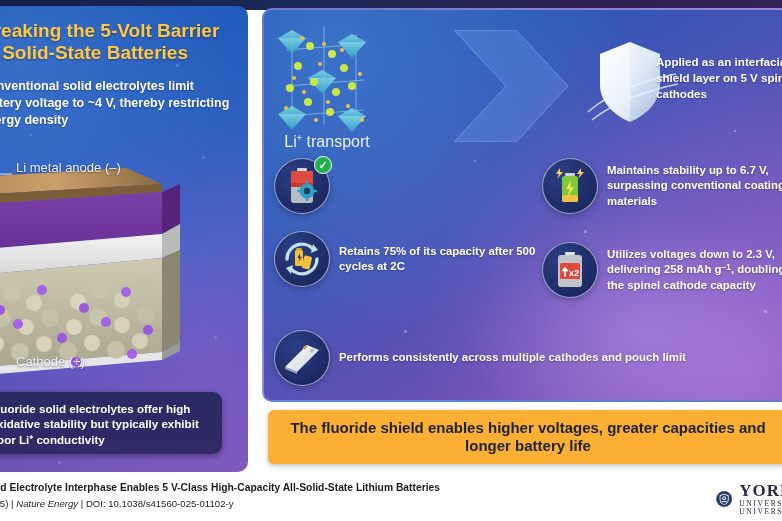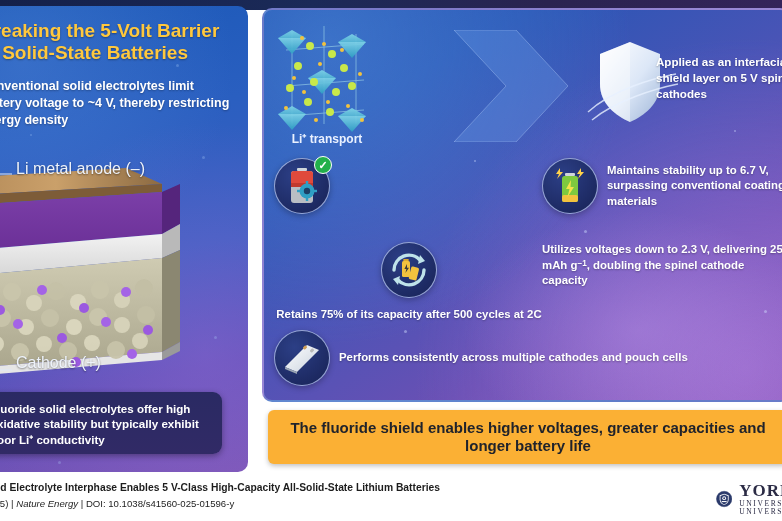--- a/index.html
+++ b/index.html
@@ -39,21 +39,21 @@
   }
   .left-sub {
     position: absolute; left: 14px; top: 72px; width: 250px;
     font-size: 12.5px; font-weight: bold; line-height: 1.36;
     color: #ffffff; text-shadow: 0 1px 2px rgba(0,0,0,.3);
   }
 
   
   .batt-wrap { position:absolute; left: 0px; top: 152px; width: 250px; height: 228px; }
   .batt-label {
-    position:absolute; font-size:16px; color:#eef3fb; white-space:nowrap;
+    position:absolute; font-size:13px; color:#eef3fb; white-space:nowrap;
     text-shadow: 0 1px 2px rgba(0,0,0,.45);
   }
 
   
   .left-callout {
     position: absolute; left: -22px; top: 392px; width: 244px; height: 62px;
     border-radius: 9px;
     background: linear-gradient(180deg,#2a2a63 0%,#312a66 100%);
     box-shadow: 0 2px 6px rgba(0,0,0,.35);
   }
@@ -77,21 +77,21 @@
     position:absolute; right:-40px; bottom:-60px; width:380px; height:260px;
     background: radial-gradient(ellipse at center, rgba(200,160,240,.34) 0%, rgba(200,160,240,0) 65%);
   }
   .rp-dots { position:absolute; inset:0; }
   .rp-dots i { position:absolute; display:block; border-radius:50%; background: rgba(210,225,255,.45); }
 
   
   .crystal-box { position:absolute; left: 8px; top: 10px; width: 108px; height: 118px; }
   .crystal-cap {
     position:absolute; left: 8px; top: 120px; width: 110px; text-align:center;
-    font-size: 12px; color:#eaf1ff;font-weight:bold;
+    font-size: 16px; color:#eaf1ff;
   }
   .top-text-1 {
     position:absolute; left: 118px; top: 42px; width: 148px;
     font-size: 11.6px; font-weight:bold; line-height:1.38; color:#ffffff;
     text-shadow: 0 1px 2px rgba(0,0,0,.28);
   }
   .chevron {
     position:absolute; left: 190px; top: 20px; width: 124px; height: 112px;
   }
   .shield-box { position:absolute; left: 318px; top: 24px; width: 96px; height: 96px; }
@@ -401,73 +401,82 @@
           <rect x="9" y="9" width="16" height="26" rx="2.5" fill="#7ec93f"></rect>
           <rect x="9" y="28" width="16" height="7" rx="2" fill="#f2c23e"></rect>
           <path d="M18,13 L13,22 L16.5,22 L14.5,30 L21,20 L17.5,20 Z" fill="#f6e24a"></path>
           <path d="M7,1 L3,7 L6,7 L4,12 L10,5 L7,5 Z" fill="#ffd24a"></path>
           <path d="M28,1 L24,7 L27,7 L25,12 L31,5 L28,5 Z" fill="#ffd24a"></path>
         </svg>
       </div>
       <div class="ftext">Maintains stability up to 6.7 V, surpassing conventional coating materials</div>
     </div>
 
-    <div class="feat" style="left:10px; top:232px; width:270px;flex-direction:column;">
+    <div class="feat" style="left:10px; top:221px; width:270px;">
       <div class="circle">
         <svg width="46" height="46" viewBox="0 0 46 46">
           <g fill="none" stroke="#bfe3ea" stroke-width="3.4" stroke-linecap="round">
             <path d="M8,23 A15,15 0 0 1 34,13"></path>
             <path d="M38,23 A15,15 0 0 1 12,33"></path>
           </g>
           <polygon points="34,8 39,14 32,17" fill="#bfe3ea"></polygon>
           <polygon points="12,38 7,32 14,29" fill="#bfe3ea"></polygon>
           <g>
             <rect x="16" y="14" width="8" height="16" rx="1.6" fill="#f2c23e"></rect>
             <rect x="17.2" y="12" width="5.6" height="2" rx="0.8" fill="#d9a92f"></rect>
             <path d="M21,17 L18.4,22 L20.4,22 L19.4,26 L23,20.8 L21,20.8 Z" fill="#3a3a3a"></path>
             <rect x="24" y="20" width="8" height="13" rx="1.6" fill="#f2c23e" transform="rotate(14 28 26)"></rect>
           </g>
         </svg>
       </div>
       <div class="ftext">Retains 75% of its capacity after 500 cycles at 2C</div>
     </div>
 
     <div class="feat" style="left:278px; top:232px; width:250px;">
+      <div class="circle">
+        <svg width="34" height="40" viewBox="0 0 34 40">
+          <rect x="12" y="2" width="10" height="3" rx="1" fill="#dfe4e8"></rect>
+          <rect x="5" y="5" width="24" height="32" rx="3" fill="#bfc4ca"></rect>
+          <rect x="7" y="13" width="20" height="16" rx="1.5" fill="#e04a3c"></rect>
+          <path d="M12,26 L12,18 M12,18 L9.8,20.6 M12,18 L14.2,20.6" stroke="#ffffff" stroke-width="1.7" fill="none" stroke-linecap="round"></path>
+          <text x="16" y="26" font-family="Liberation Sans, sans-serif" font-size="9" font-weight="bold" fill="#ffffff">x2</text>
+        </svg>
+      </div>
       <div class="ftext">
         Utilizes voltages down to 2.3 V, delivering 258 mAh g<sup>−1</sup>, doubling the spinel cathode capacity
       </div>
     </div>
 
     <div class="feat" style="left:10px; top:320px; width:516px;">
       <div class="circle">
         <svg width="42" height="34" viewBox="0 0 42 34">
           <defs>
             <linearGradient id="pg" x1="0" y1="0" x2="1" y2="1">
               <stop offset="0%" stop-color="#ffffff"></stop>
                 <stop offset="100%" stop-color="#c9d2de"></stop>
             </linearGradient>
           </defs>
           <polygon points="4,26 26,4 38,9 16,31" fill="url(#pg)"></polygon>
           <polygon points="4,26 16,31 16,33 4,28" fill="#9aa5b4"></polygon>
           <rect x="22" y="5" width="4" height="3" rx="1" fill="#d0a15a" transform="rotate(-45 24 6.5)"></rect>
           <rect x="29" y="8" width="4" height="3" rx="1" fill="#b8b8b8" transform="rotate(-45 31 9.5)"></rect>
         </svg>
       </div>
-      <div class="ftext">Performs consistently across multiple cathodes and pouch cells</div>
+      <div class="ftext">Performs consistently across multiple cathodes and pouch limit</div>
     </div>
   </div>
 
   <div class="banner">
     <p>The fluoride shield enables higher voltages, greater capacities and longer battery life</p>
   </div>
 
   <div class="footer">
     <div class="line1">Fluoride Solid Electrolyte Interphase Enables 5 V-Class High-Capacity All-Solid-State Lithium Batteries</div>
     <div class="line2">
-      <span>Kim et al. (2025)  |  </span><em>Nature Energy</em><span>  |  DOI: 10.1038/s41560-025-01596-y</span>
+      <span>Kim et al. (2025)  |  </span><em>Nature Energy</em><span>  |  DOI: 10.1038/s41560-025-01102-y</span>
     </div>
     <div class="york">
       <svg class="york-mark" viewBox="0 0 40 40">
         <circle cx="20" cy="20" r="19" fill="#2b3a6b"></circle>
         <circle cx="20" cy="20" r="19" fill="none" stroke="#2b3a6b" stroke-width="1"></circle>
         <path d="M20,7 L31,11 L31,22 C31,29 25,33 20,35 C15,33 9,29 9,22 L9,11 Z" fill="#ffffff"></path>
         <path d="M20,9 L29,12.4 L29,22 C29,28 24,31.4 20,33.2 C16,31.4 11,28 11,22 L11,12.4 Z" fill="#2b3a6b"></path>
         <circle cx="20" cy="18" r="4.6" fill="#ffffff"></circle>
         <circle cx="20" cy="18" r="2.4" fill="#2b3a6b"></circle>
         <rect x="14" y="25" width="12" height="2.6" fill="#ffffff"></rect>

